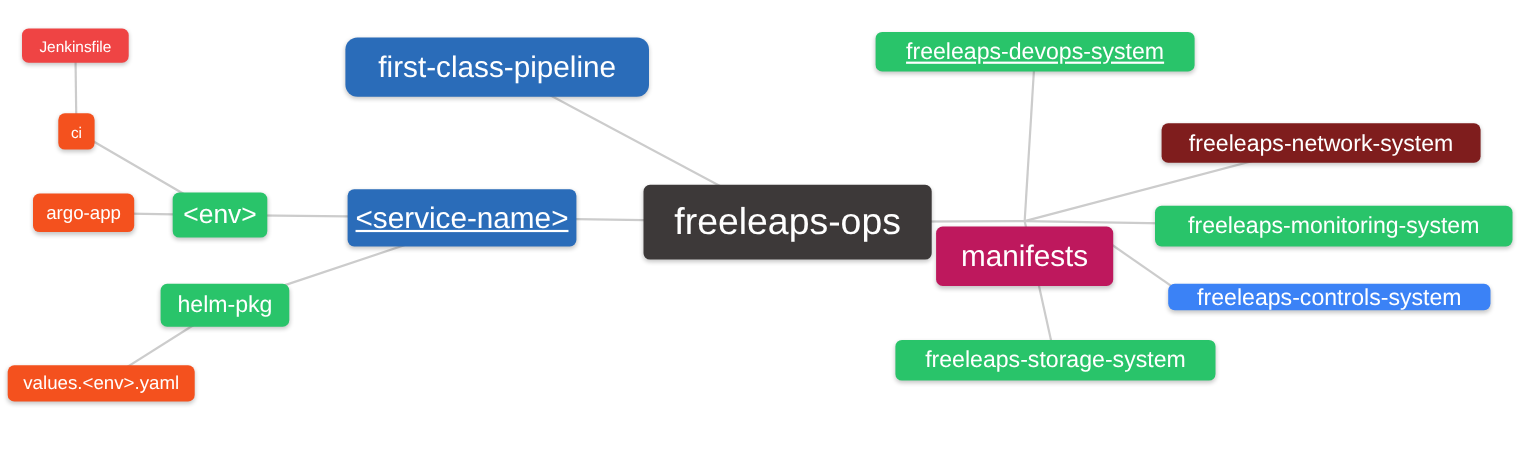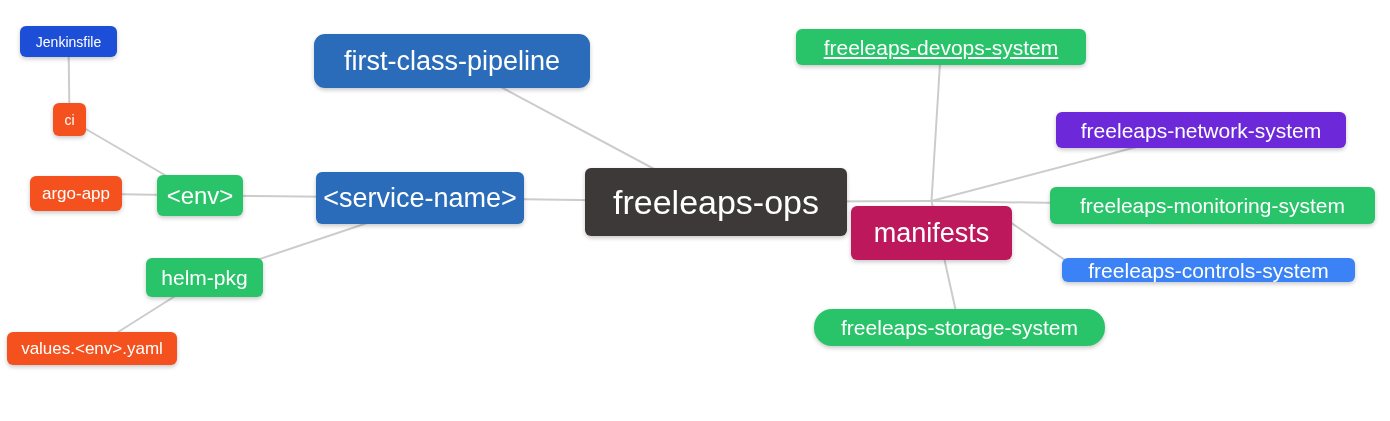--- a/index.html
+++ b/index.html
@@ -46,29 +46,29 @@
       <line x1="452" y1="61" x2="716" y2="202" stroke="#cccccc" stroke-width="2"></line>
       <line x1="442" y1="198" x2="716" y2="202" stroke="#cccccc" stroke-width="2"></line>
       <line x1="716" y1="202" x2="931.5" y2="201" stroke="#cccccc" stroke-width="2"></line>
       <line x1="931.5" y1="201" x2="941" y2="47" stroke="#cccccc" stroke-width="2"></line>
       <line x1="931.5" y1="201" x2="1201" y2="130" stroke="#cccccc" stroke-width="2"></line>
       <line x1="931.5" y1="201" x2="1212.5" y2="205.5" stroke="#cccccc" stroke-width="2"></line>
       <line x1="1000" y1="215" x2="1085" y2="274" stroke="#cccccc" stroke-width="2"></line>
       <line x1="931.5" y1="201" x2="959.5" y2="327.5" stroke="#cccccc" stroke-width="2"></line>
     </svg>
   <div id="node-layer">
-      <div class="node" style="left: 20px; top: 26px; width: 97px; height: 31px; font-size: 14px; background: #1d4ed8;">Jenkinsfile</div>
+      <div class="node" style="left: 20px; top: 26px; width: 97px; height: 31px; font-size: 14px; background: #ef4444;">Jenkinsfile</div>
       <div class="node" style="left: 53px; top: 103px; width: 33px; height: 33px; font-size: 14px; background: rgb(244, 81, 30);">ci</div>
       <div class="node" style="left: 30px; top: 176px; width: 92px; height: 35px; font-size: 17px; background: rgb(244, 81, 30);">argo-app</div>
       <div class="node" style="left: 157px; top: 175px; width: 86px; height: 41px; font-size: 24px; background: rgb(41, 196, 106);">&lt;env&gt;</div>
       <div class="node" style="left: 146px; top: 258px; width: 117px; height: 39px; font-size: 21px; background: rgb(41, 196, 106);">helm-pkg</div>
       <div class="node" style="left: 7px; top: 332px; width: 170px; height: 33px; font-size: 17px; background: rgb(244, 81, 30);">values.&lt;env&gt;.yaml</div>
       <div class="node" style="left: 314px; top: 34px; width: 276px; height: 54px; font-size: 27px; background: rgb(42, 108, 185); border-radius: 11px;">first-class-pipeline</div>
-      <div class="node" style="left: 316px; top: 172px; width: 208px; height: 52px; font-size: 27px; background: rgb(42, 108, 185);">&lt;service-name&gt;</div>
+      <div class="node" style="left: 316px; top: 172px; width: 208px; height: 52px; font-size: 27px; background: rgb(42, 108, 185); text-decoration: underline;">&lt;service-name&gt;</div>
       <div class="node" style="left: 585px; top: 168px; width: 262px; height: 68px; font-size: 34px; background: rgb(61, 57, 57); text-align: right;">freeleaps-ops</div>
       <div class="node" style="left: 851px; top: 174px; width: 161px; height: 54px; font-size: 27px; background: #be185d; margin-top: 32px;">manifests</div>
       <div class="node" style="left: 796px; top: 29px; width: 290px; height: 36px; font-size: 21px; background: rgb(41, 196, 106); text-decoration: underline;">freeleaps-devops-system</div>
-      <div class="node" style="left: 1056px; top: 112px; width: 290px; height: 36px; font-size: 21px; background: #6d28d9;">freeleaps-network-system</div>
+      <div class="node" style="left: 1056px; top: 112px; width: 290px; height: 36px; font-size: 21px; background: #7f1d1d;">freeleaps-network-system</div>
       <div class="node" style="left: 1050px; top: 187px; width: 325px; height: 37px; font-size: 21px; background: rgb(41, 196, 106);">freeleaps-monitoring-system</div>
       <div class="node" style="left: 1062px; top: 258px; width: 293px; height: 24px; font-size: 21px; background: #3b82f6;">freeleaps-controls-system</div>
-      <div class="node" style="left: 814px; top: 309px; width: 291px; height: 37px; font-size: 21px; background: rgb(41, 196, 106); border-radius: 18px;">freeleaps-storage-system</div>
+      <div class="node" style="left: 814px; top: 309px; width: 291px; height: 37px; font-size: 21px; background: rgb(41, 196, 106);">freeleaps-storage-system</div>
     </div>
 </div>
 
 </body></html>

